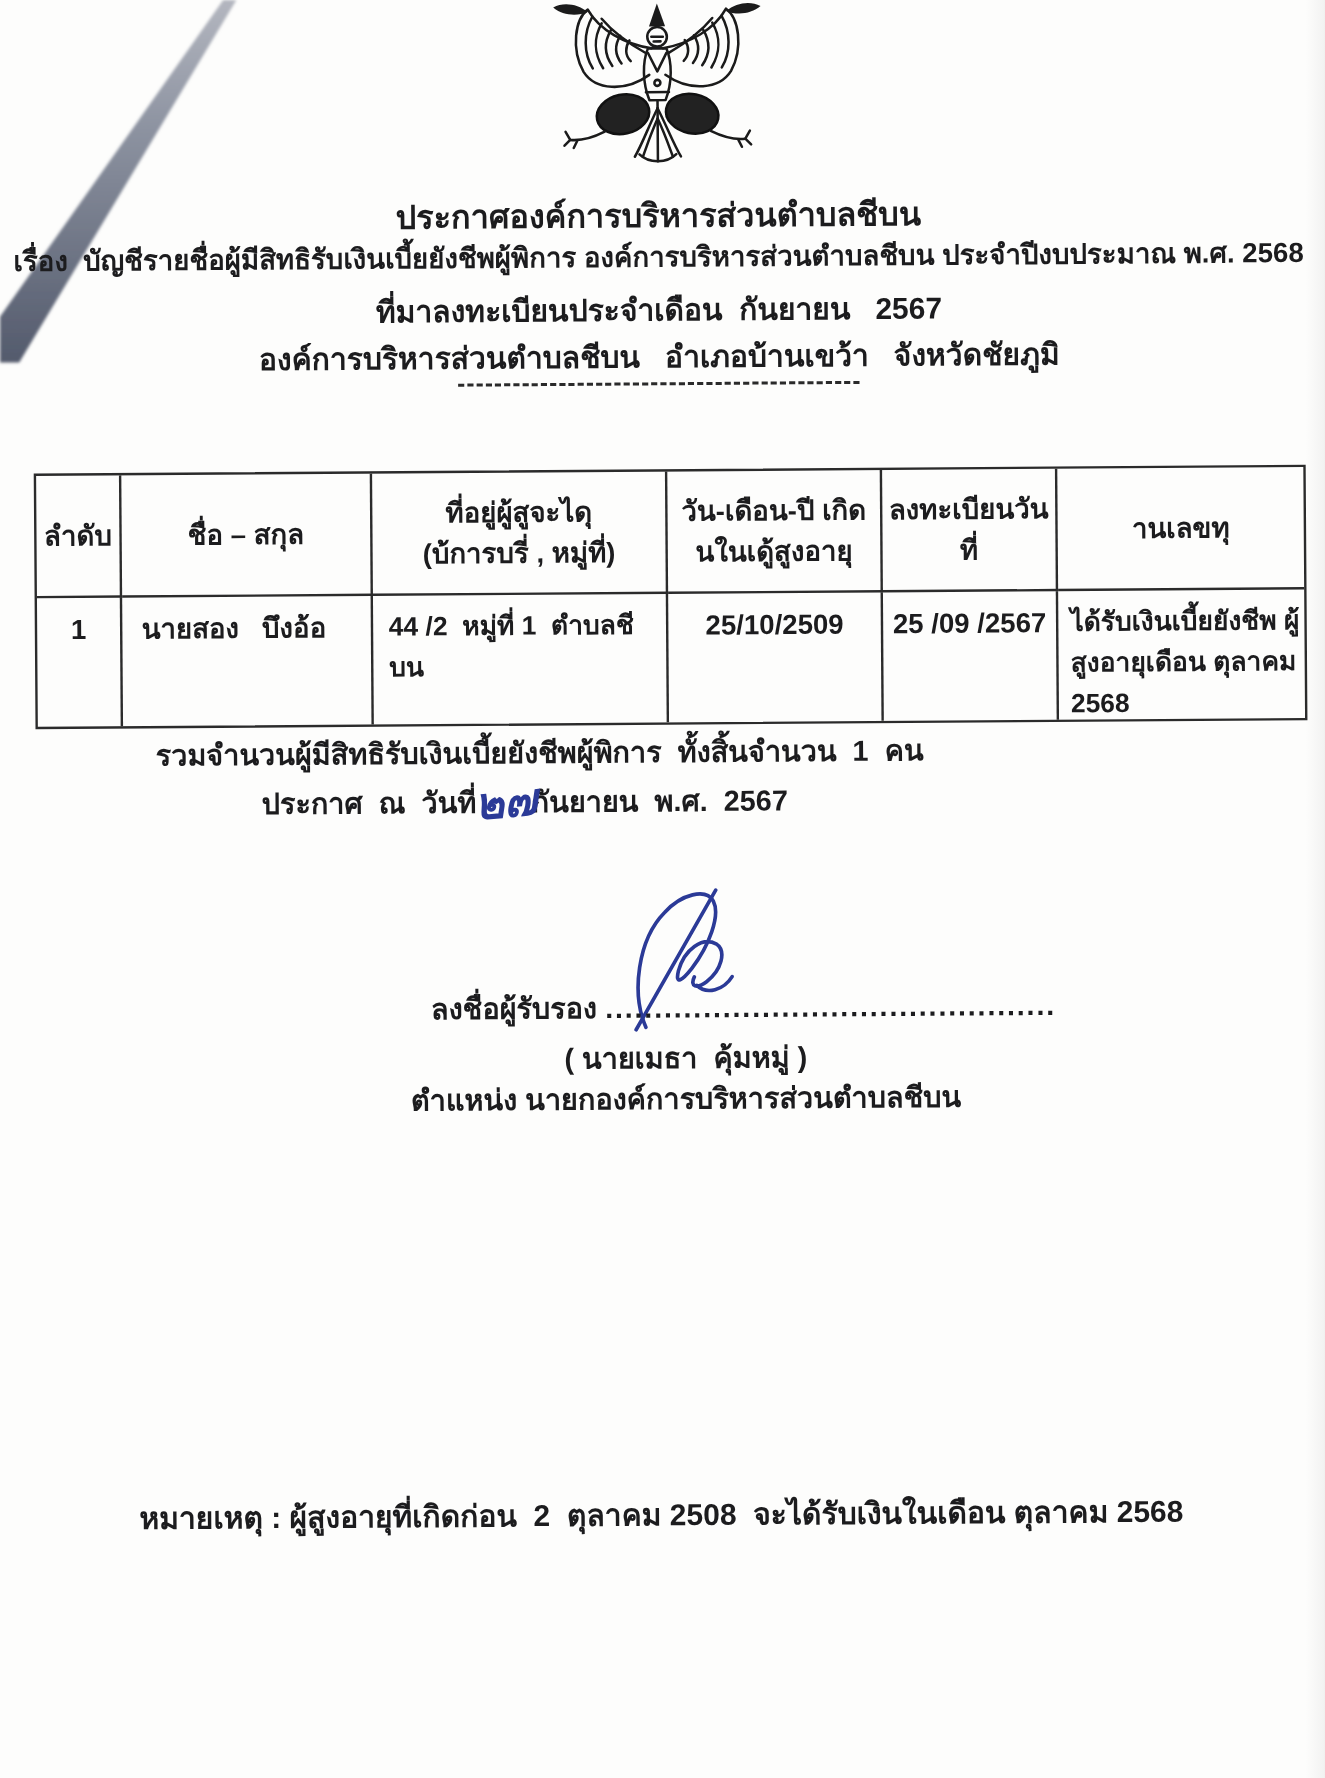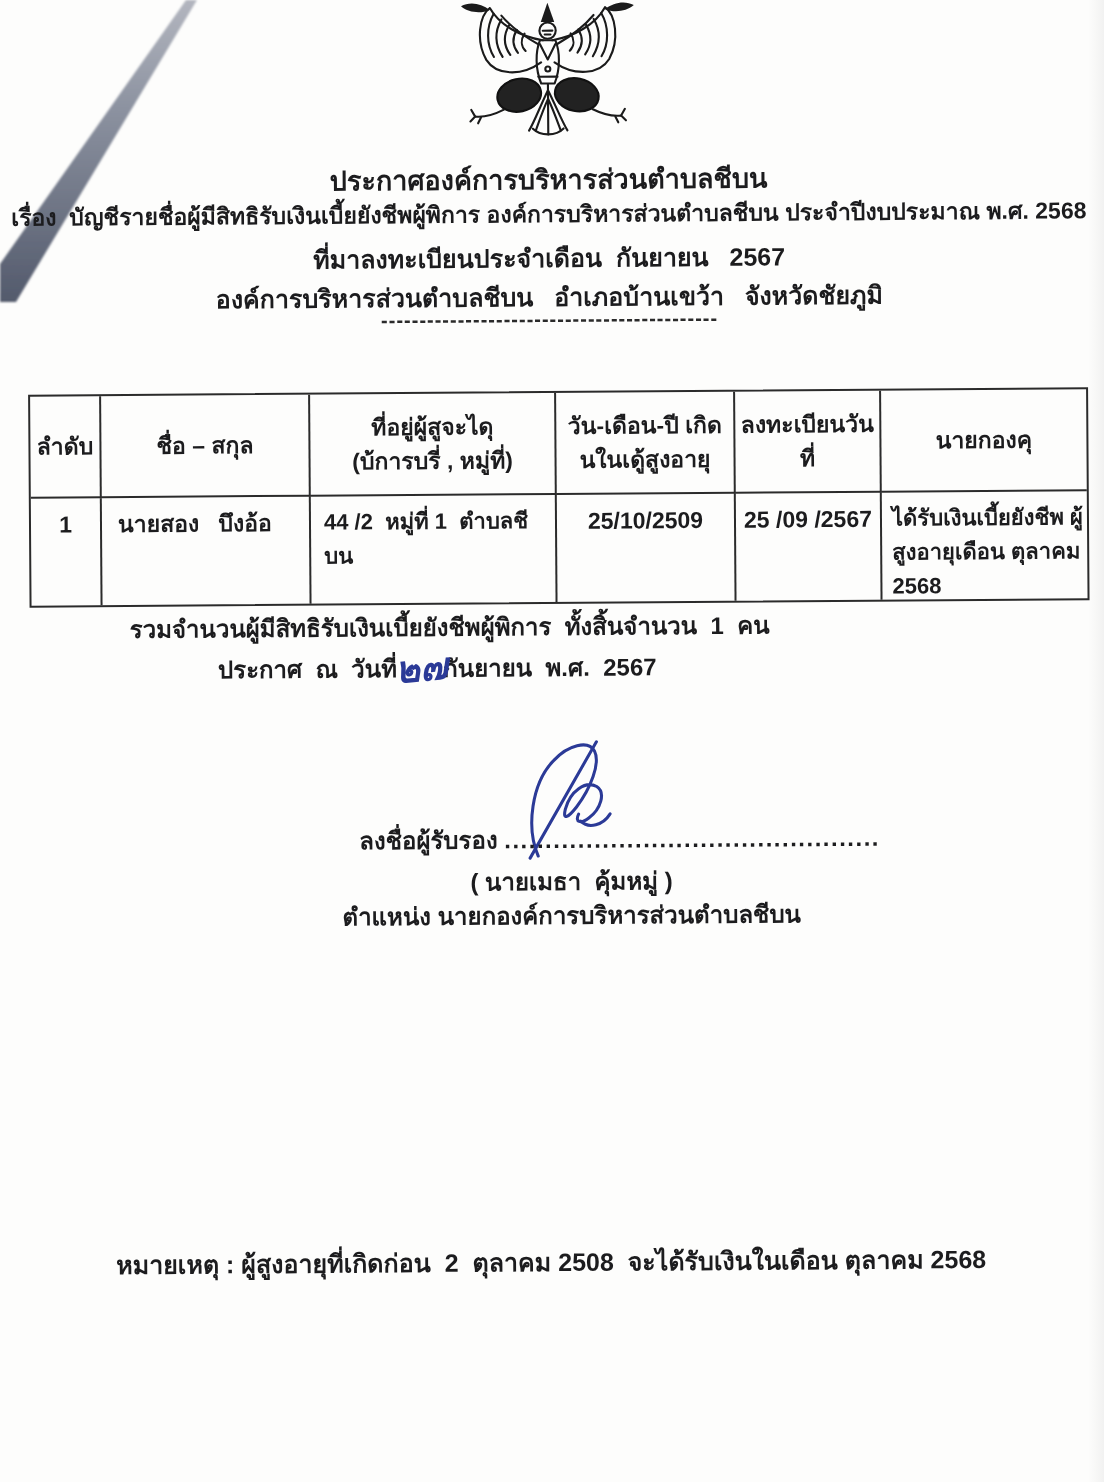--- a/index.html
+++ b/index.html
@@ -149,21 +149,21 @@
       <div class="cell head thai">
         <div>ที่อยู่ผู้สูจะไดุ</div><div>(บ้การบรี่ , หมู่ที่)</div>
       </div>
       <div class="cell head thai">
         <div>วัน-เดือน-ปี เกิด</div><div>นในเดู้สูงอายุ</div>
       </div>
       <div class="cell head thai">
         <div>ลงทะเบียนวันที่</div><div></div>
       </div>
       <div class="cell head thai">
-        <div>นายกองคุ</div><div></div>
+        <div>านเลขทุ</div><div></div>
       </div>
 
       <div class="cell body c-center thai">1</div>
       <div class="cell body c-left2 thai">นายสอง   บึงอ้อ</div>
       <div class="cell body c-left3 thai">44 /2  หมู่ที่ 1  ตำบลชีบน</div>
       <div class="cell body c-center thai">25/10/2509</div>
       <div class="cell body c-center thai">25 /09 /2567</div>
       <div class="cell body c-left6 thai">ได้รับเงินเบี้ยยังชีพ ผู้สูงอายุเดือน ตุลาคม 2568</div>
     </div>
 

